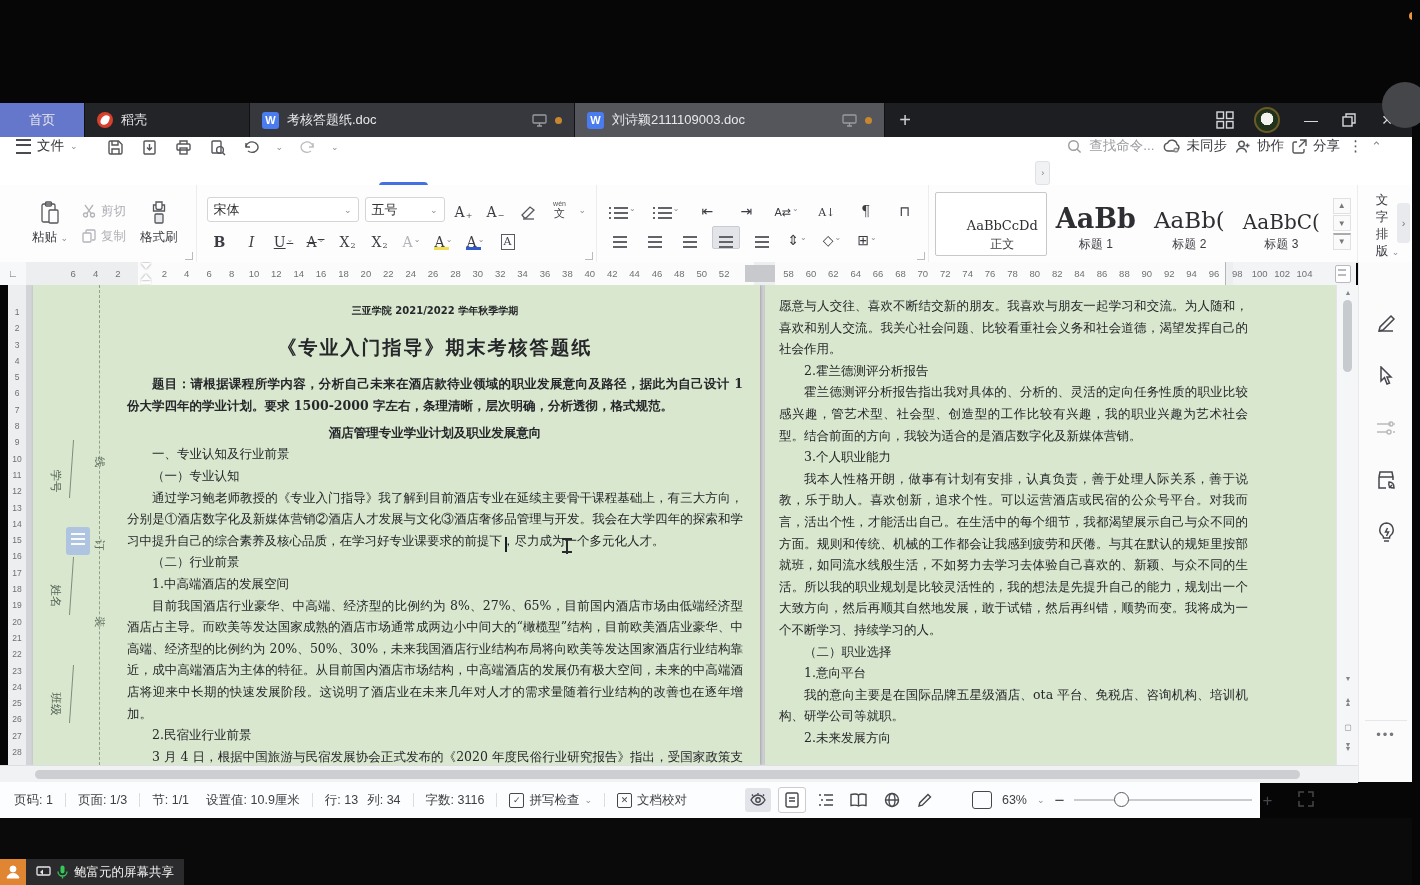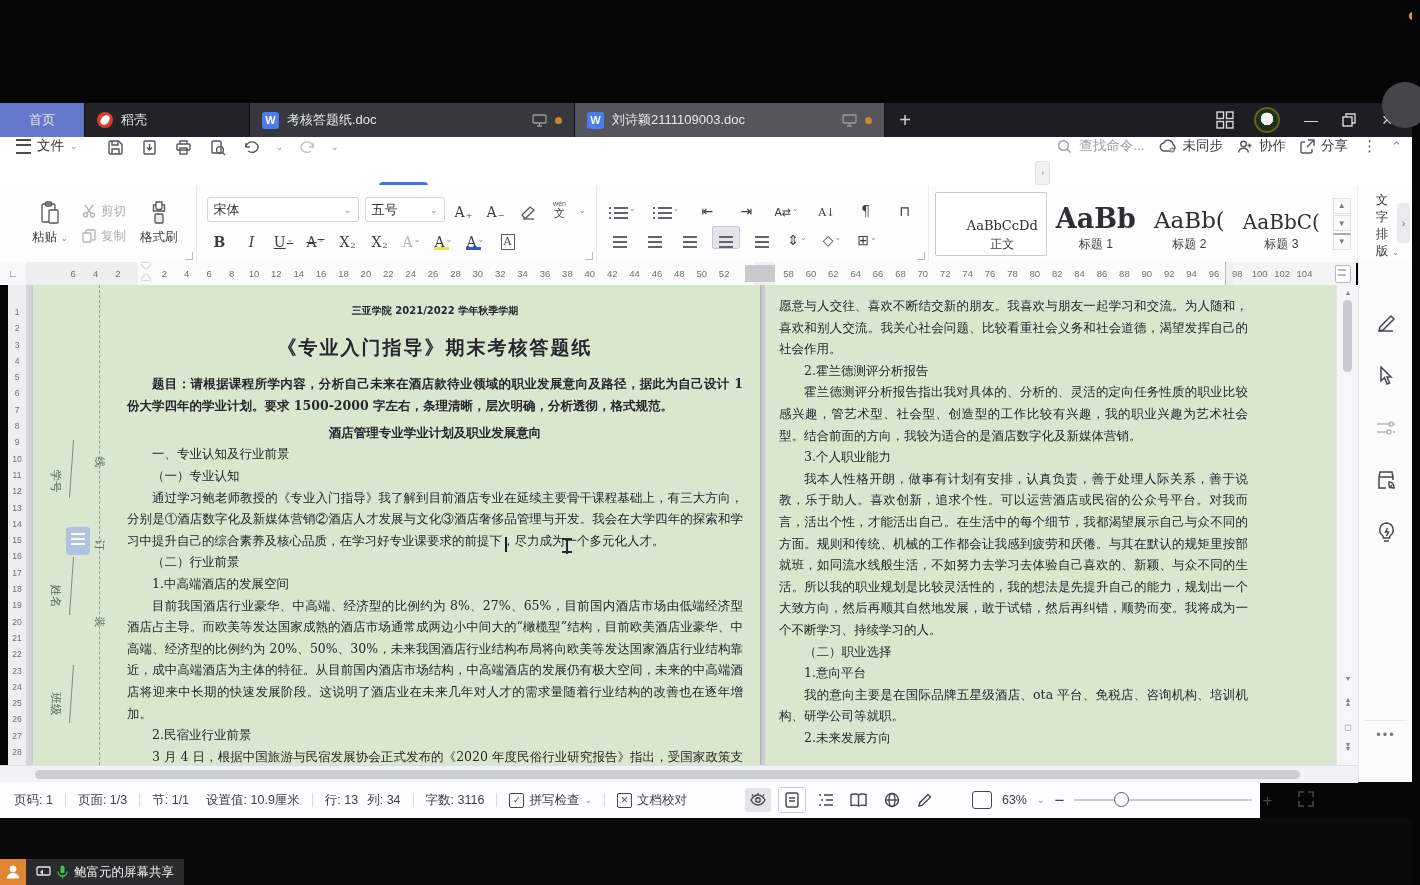--- a/index.html
+++ b/index.html
@@ -36,21 +36,21 @@
   .chev{font-size:9px;color:#8b8c90;}
   .qbar{display:flex;align-items:center;gap:14px;padding:0 14px 0 18px;}
   .qicon{width:20px;height:20px;display:flex;align-items:center;justify-content:center;cursor:pointer;}
   .qicon svg{stroke:#55565a;fill:none;stroke-width:1.4;}
   .qicon.dis svg{stroke:#bcbdc1;}
   .navtabs{display:flex;align-items:center;gap:23px;margin-left:26px;}
   .navtab{cursor:pointer;white-space:nowrap;margin-top:45px;}
   .navtab.active{background:#4470e3;color:#fff;border-radius:4px;padding:4px 11px;}
   .nav-more{width:13px;height:22px;background:#f1f2f4;border:1px solid #e0e1e4;border-radius:3px;
             font-size:9px;color:#77787c;display:flex;align-items:center;justify-content:center;margin-left:-14px;cursor:pointer;}
-  .mb-right{margin-left:auto;display:flex;align-items:center;gap:14px;padding-right:10px;color:#3c3d42;}
+  .mb-right{margin-left:auto;display:flex;align-items:center;gap:8px;padding-right:30px;color:#3c3d42;}
   .mb-search{display:flex;align-items:center;gap:7px;color:#9b9ca1;cursor:text;}
   .mb-item{display:flex;align-items:center;gap:6px;cursor:pointer;white-space:nowrap;}
   .mb-item svg{stroke:#55565a;fill:none;stroke-width:1.4;}
   .vdots{letter-spacing:0;font-size:15px;color:#55565a;cursor:pointer;}
   
   .ribbon{position:absolute;left:0;top:185px;width:1412px;height:77px;background:#fdfdfe;border-bottom:1px solid #e2e3e6;display:flex;}
   .rgroup{display:flex;align-items:center;padding:6px 10px;position:relative;}
   .rgroup + .rgroup{border-left:1px solid #ededf0;}
   .launcher{position:absolute;right:3px;bottom:2px;width:7px;height:7px;border-right:1.4px solid #b9babd;border-bottom:1.4px solid #b9babd;}
   .bigbtn{display:flex;flex-direction:column;align-items:center;justify-content:center;gap:4px;padding:2px 8px;

